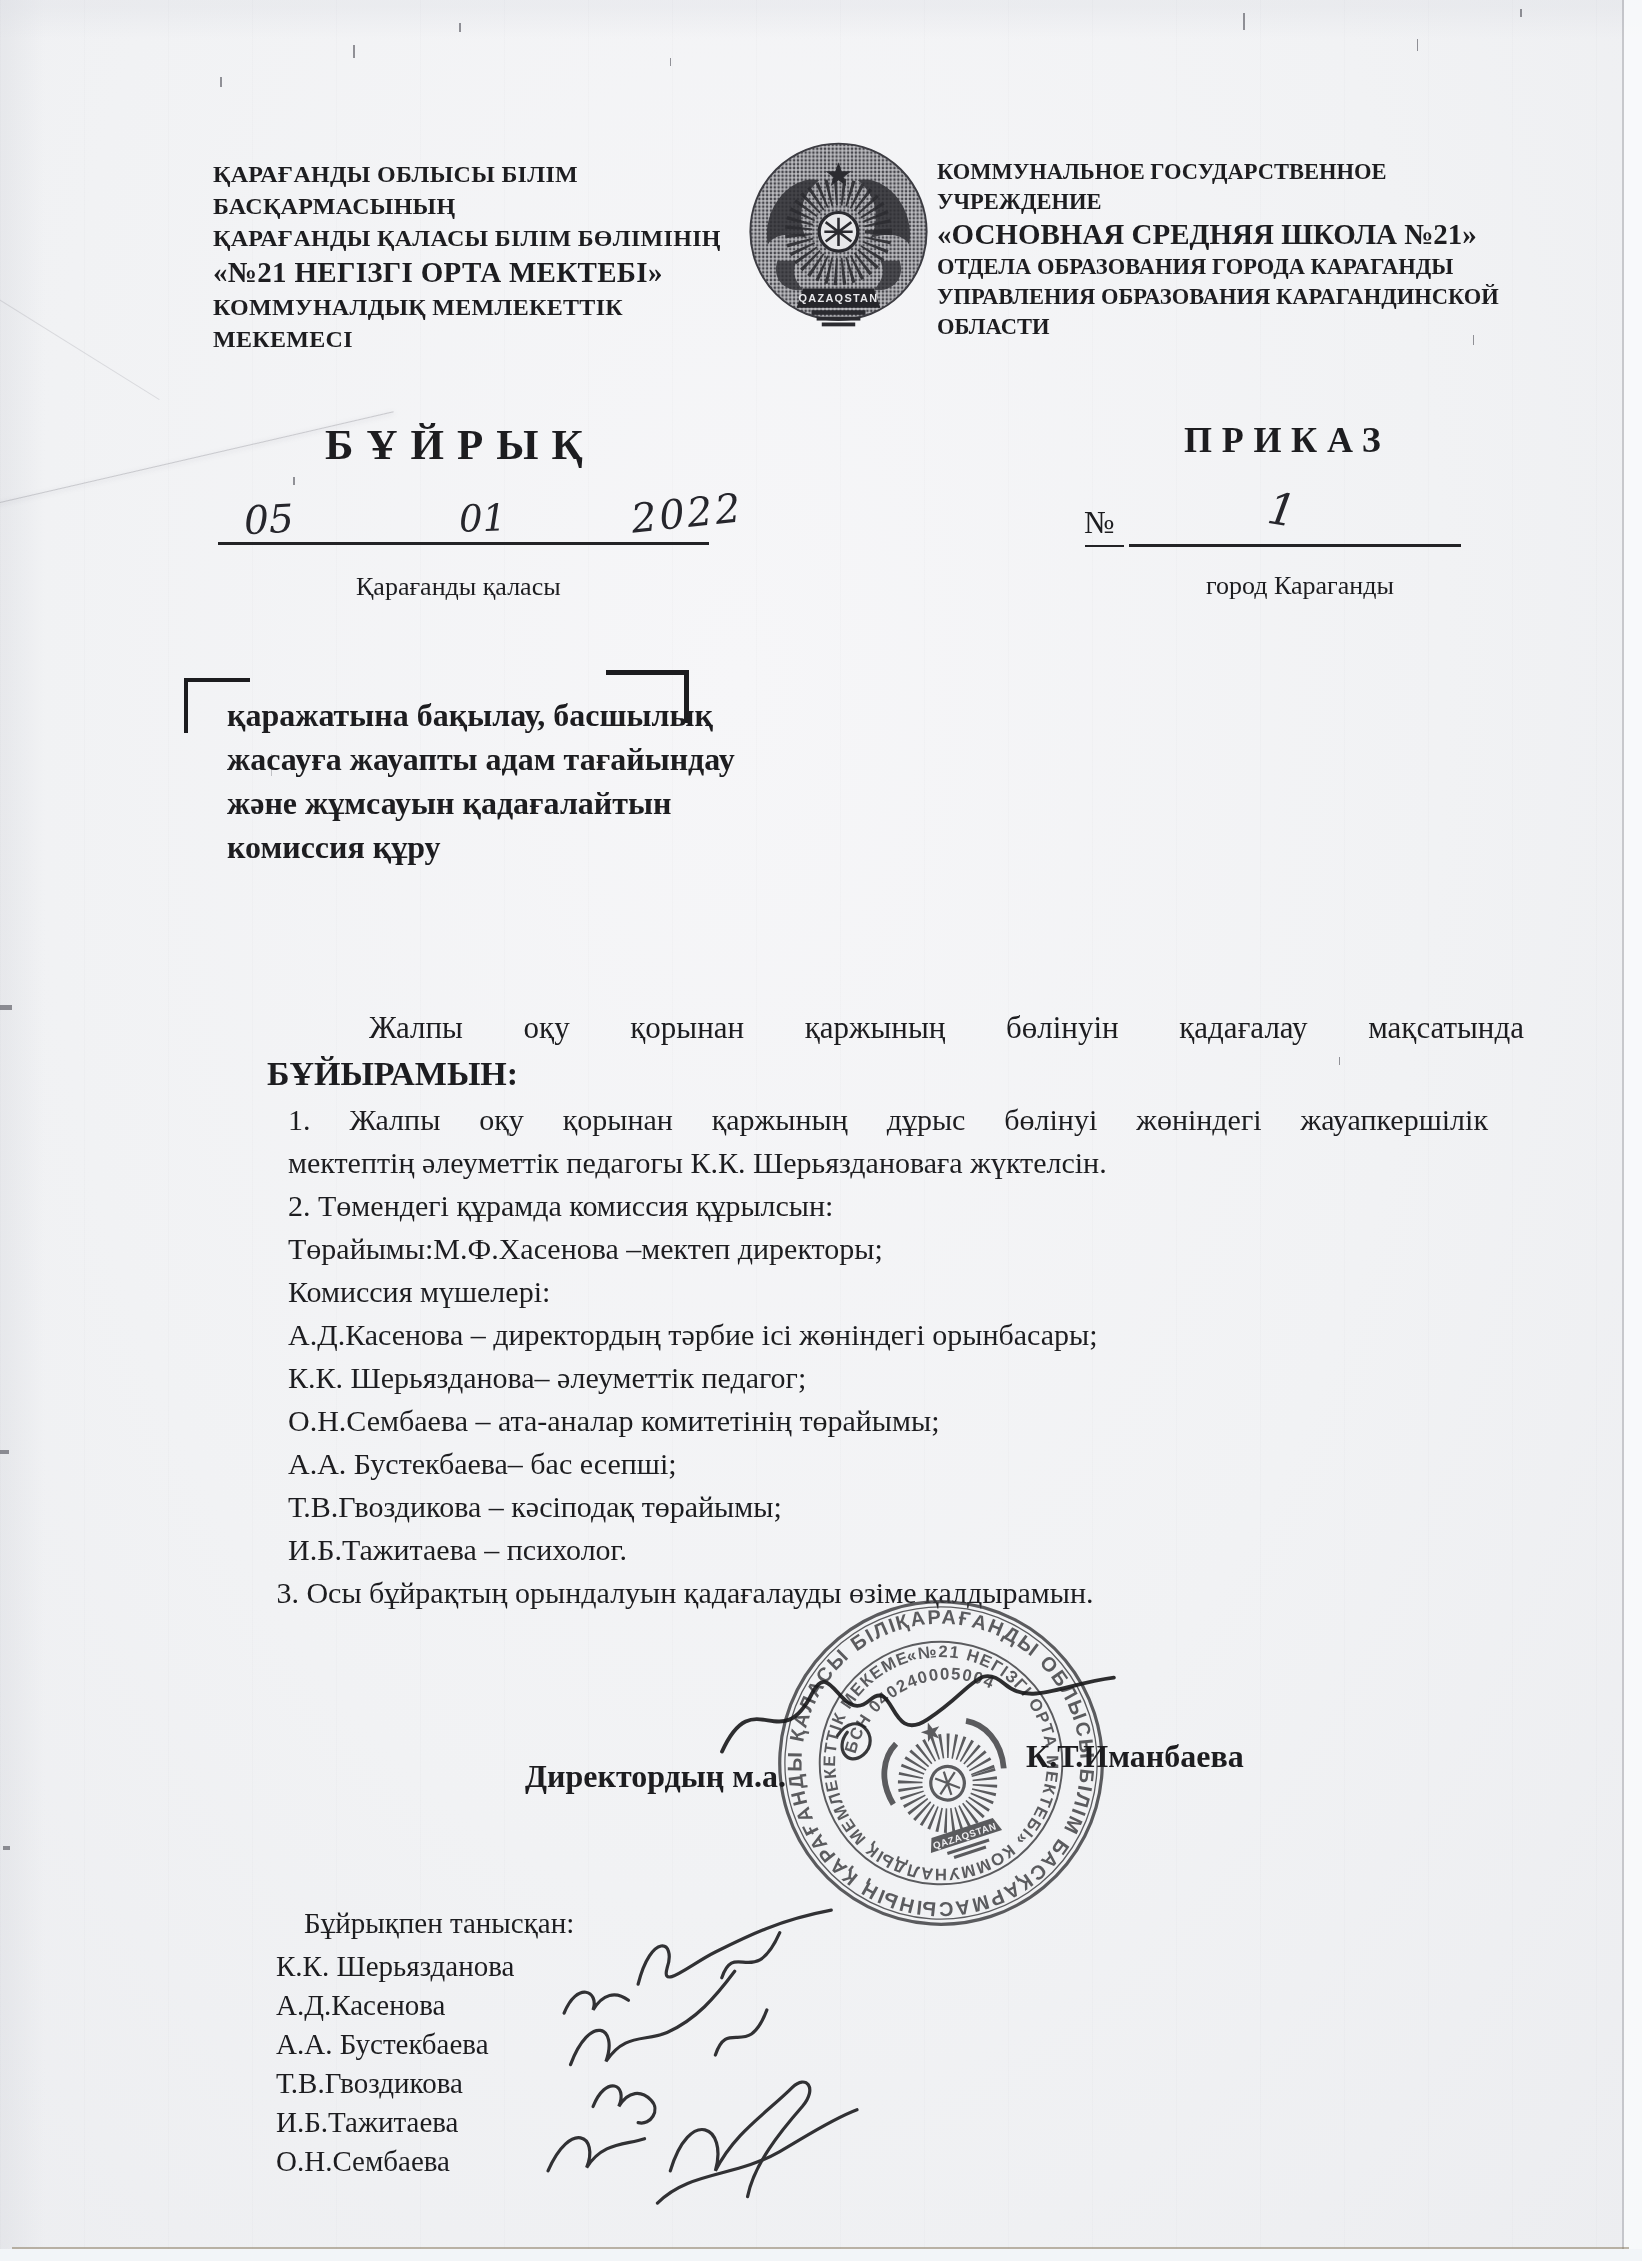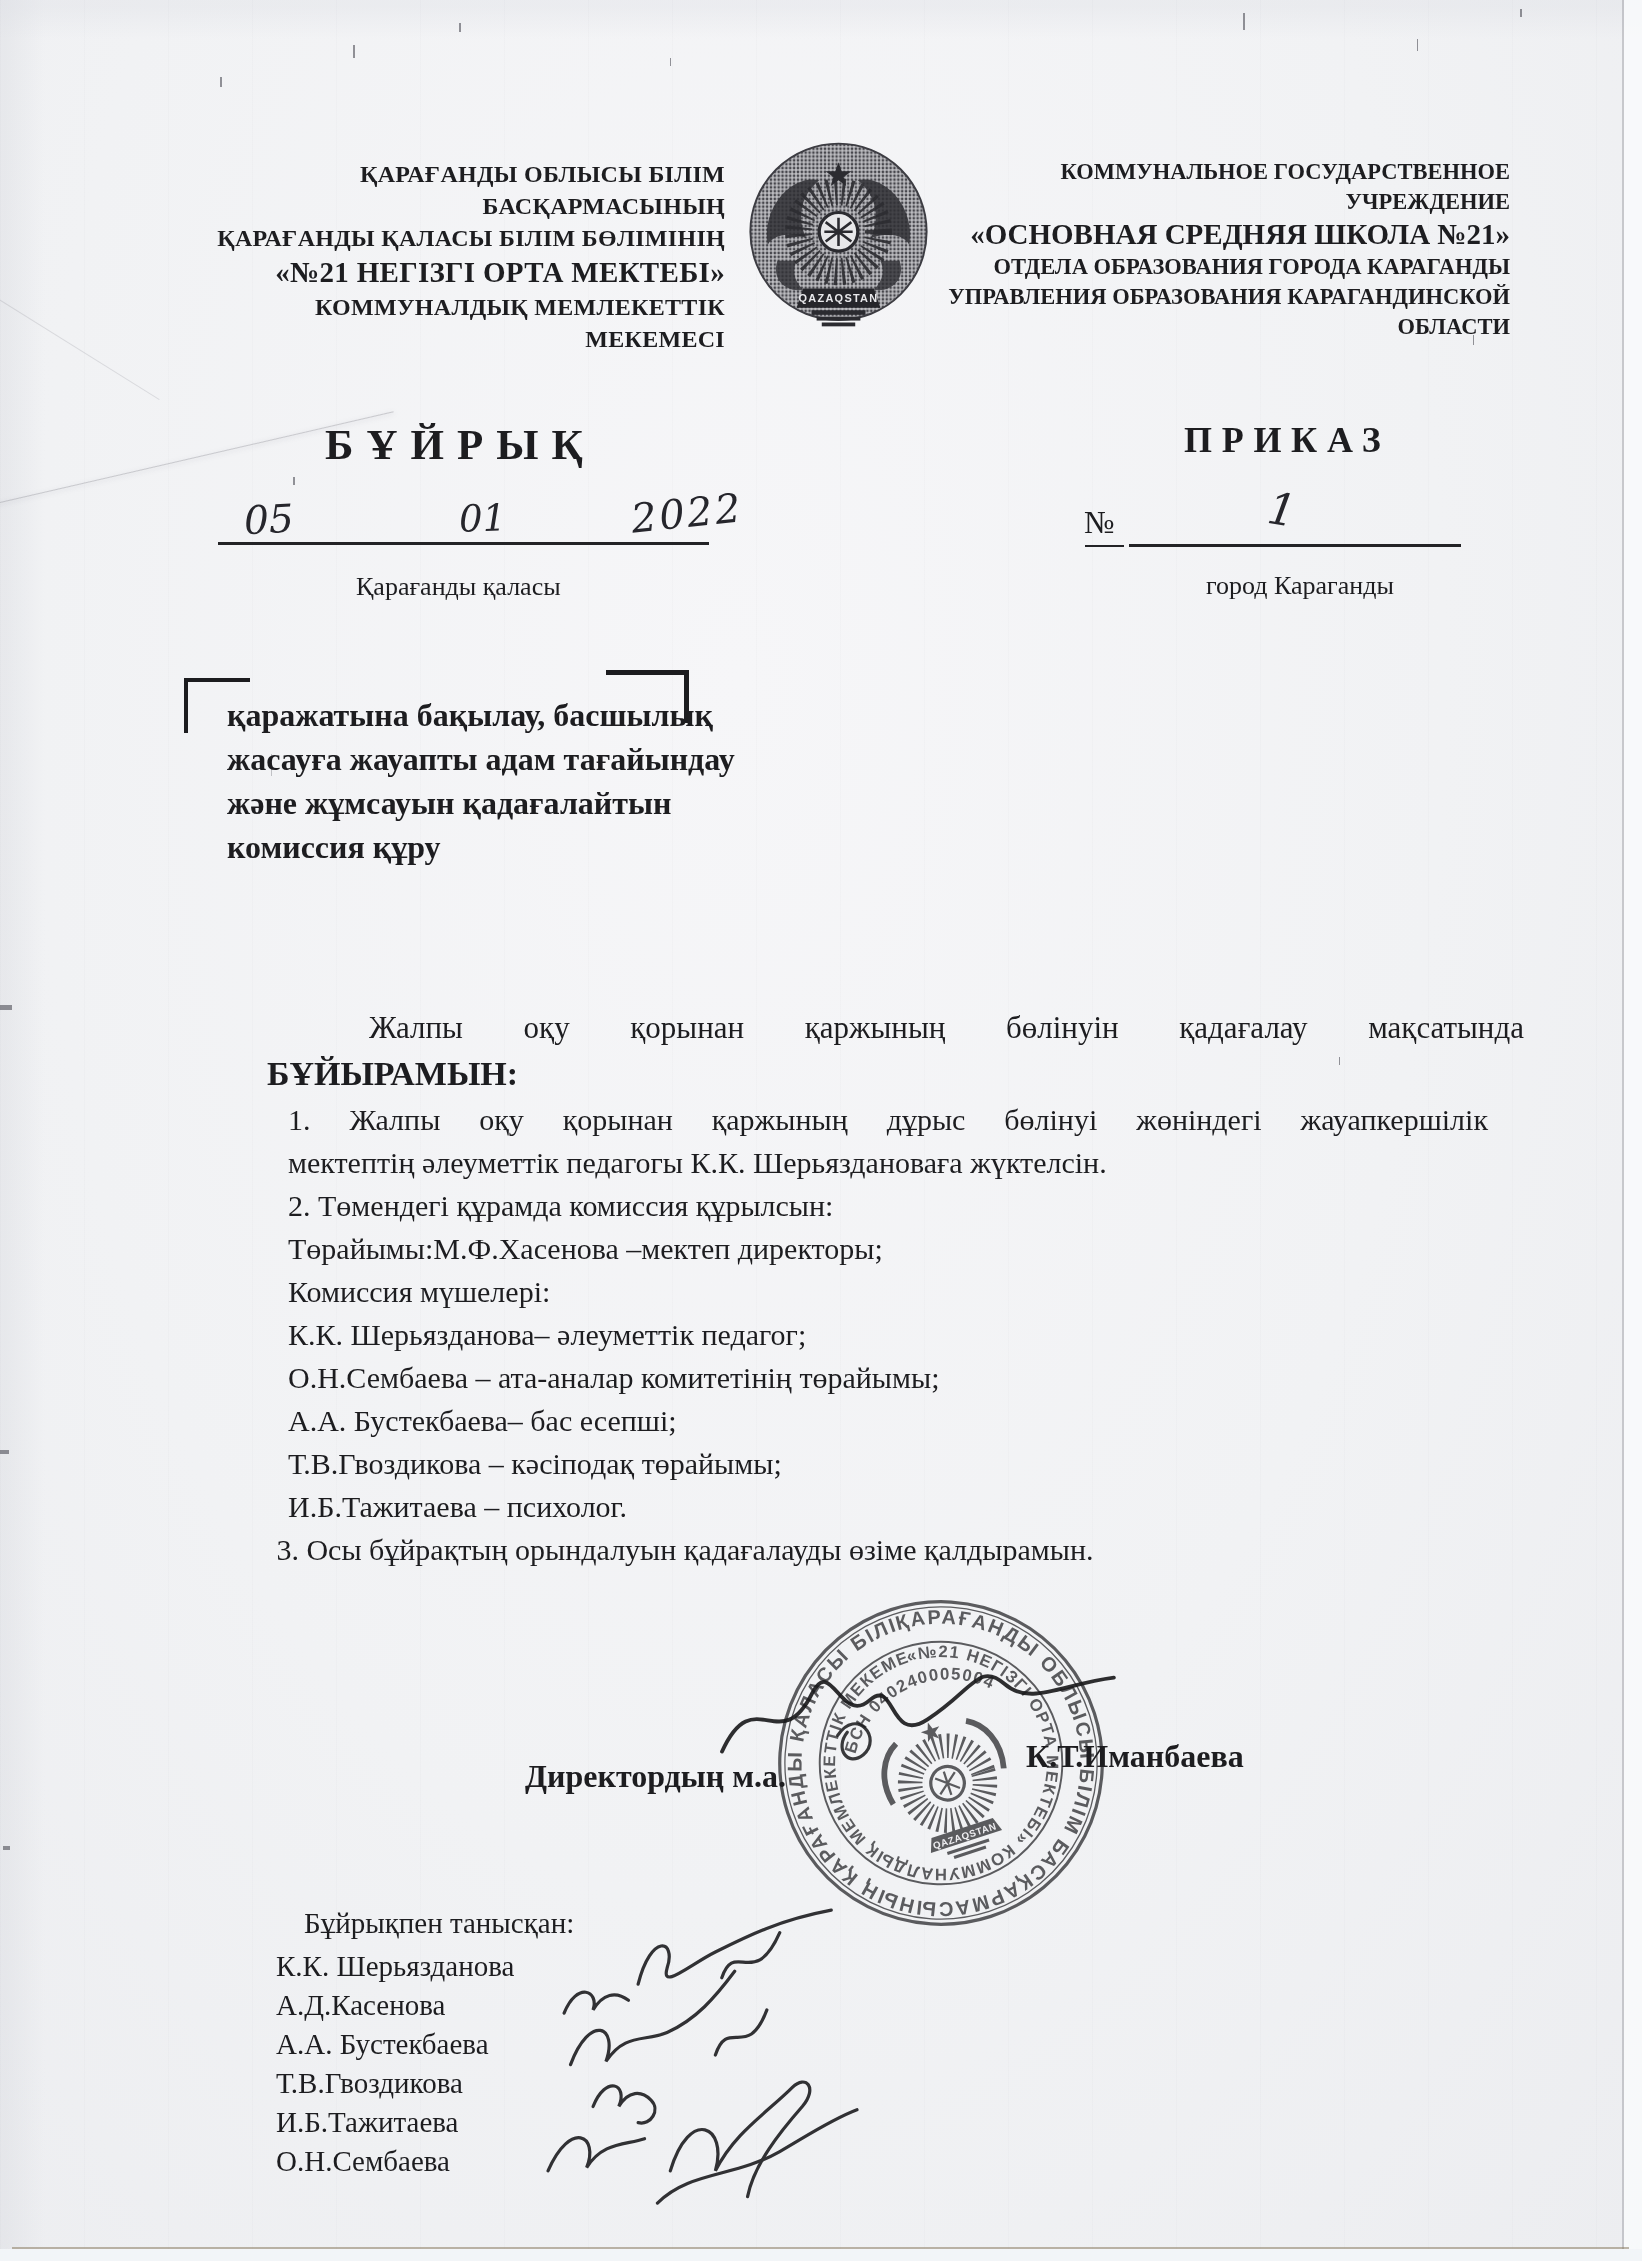--- a/index.html
+++ b/index.html
@@ -5,21 +5,21 @@
   html,body{margin:0;padding:0;background:#e8eaec;}
   #page{
     position:relative;width:1643px;height:2261px;overflow:hidden;
     background:
       linear-gradient(180deg, rgba(220,222,228,.35) 0 6.4px, rgba(255,255,255,0) 39px),
       linear-gradient(90deg, rgba(210,212,218,.30) 0 5.2px, rgba(255,255,255,0) 45px),
       radial-gradient(ellipse at 45% 30%, #f6f6f8 0%, #f1f2f4 55%, #ecedf0 100%);
     font-family:"Liberation Serif", serif; color:#1d1d20;
   }
   .abs{position:absolute;}
-  .ctr{text-align:right;}
+  .ctr{text-align:left;}
   .b{font-weight:bold;}
   
   .streaks{left:0;top:0;width:1643px;height:2261px;pointer-events:none;
     background:repeating-linear-gradient(90deg, rgba(70,70,85,.018) 0 1.3px, transparent 1.3px 84px);}
   .paper-edge-right{left:1622px;top:0;width:1.9px;height:2261px;background:rgba(150,150,158,.45);}
   .edge-right-light{left:1624px;top:0;width:18.7px;height:2261px;background:rgba(250,251,253,.8);}
   .bottom-edge{left:11.6px;top:2247px;width:1617px;height:1.9px;background:rgba(140,125,100,.55);}
   .bottom-light{left:0;top:2249px;width:1643px;height:12.2px;background:#f2f5f8;}
   .crease{left:-26px;top:459px;width:425px;height:1.3px;background:rgba(120,120,130,.35);
     box-shadow:0 1.3px 5.2px rgba(120,120,135,.28);transform:rotate(-13deg);}
@@ -150,20 +150,21 @@
 
   <div class="abs intro">Жалпы оқу қорынан қаржының бөлінуін қадағалау мақсатында</div>
   <div class="abs resolve b">БҰЙЫРАМЫН:</div>
 
   <div class="abs bodylines">
     <div class="jst">1. Жалпы оқу қорынан қаржының дұрыс бөлінуі жөніндегі жауапкершілік</div>
     <div>мектептің әлеуметтік педагогы К.К. Шерьяздановаға жүктелсін.</div>
     <div>2. Төмендегі құрамда комиссия құрылсын:</div>
     <div>Төрайымы:М.Ф.Хасенова  –мектеп директоры;</div>
     <div>Комиссия мүшелері:</div>
+    <div>А.Д.Касенова – директордың тәрбие ісі жөніндегі орынбасары;</div>
     <div>К.К. Шерьязданова– әлеуметтік педагог;</div>
     <div>О.Н.Сембаева –  ата-аналар комитетінің төрайымы;</div>
     <div>А.А. Бустекбаева– бас есепші;</div>
     <div>Т.В.Гвоздикова – кәсіподақ төрайымы;</div>
     <div>И.Б.Тажитаева – психолог.</div>
     <div style="margin-left:-11.6px">3.  Осы бұйрақтың орындалуын қадағалауды өзіме қалдырамын.</div>
   </div>
 
   <div class="abs" style="left:772px;top:1594px;width:338px;height:338px;opacity:.82">
     <svg width="338" height="338" viewBox="0 0 524 524">

